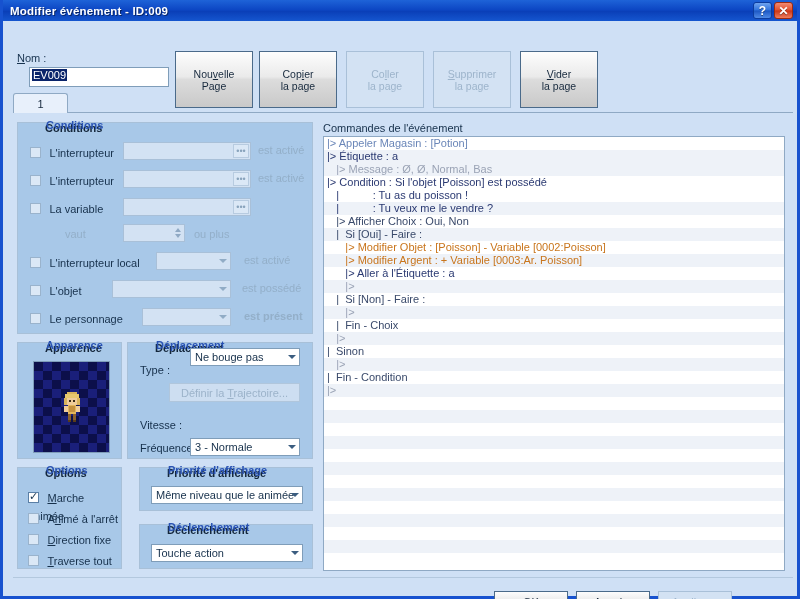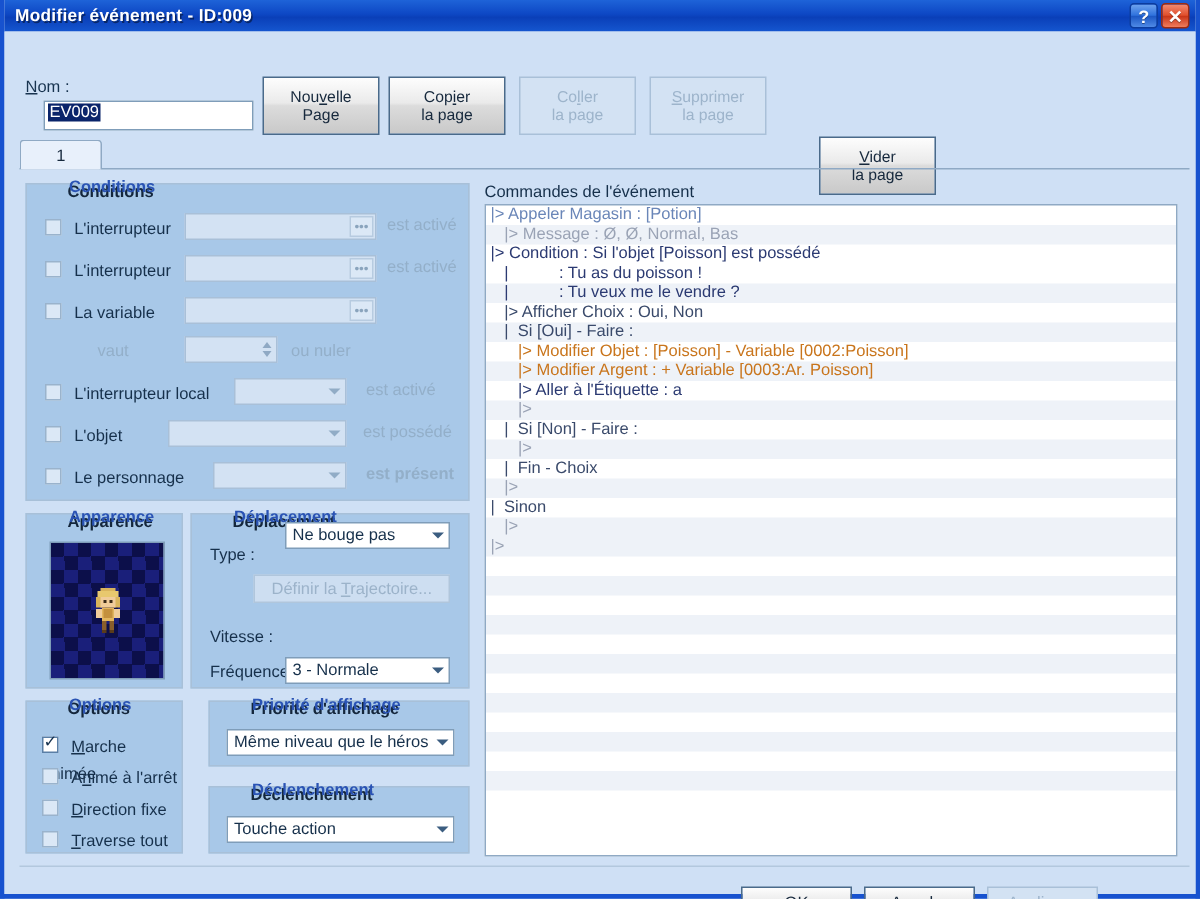--- a/index.html
+++ b/index.html
@@ -84,21 +84,21 @@
     color: #000;
     margin-left: 12px;
   }
   #nameinput .sel {
     background: #0a246a; color: #ffffff;
     padding: 0 1px;
   }
 
   .pagebtn {
     position: absolute; top: 30px;
-    width: 78px; height: 39px;
+    width: 78px; height: 57px;
     border: 1px solid #4a6a8a;
     background: linear-gradient(to bottom, #fdfdfd 0%, #eaeaea 45%, #dcdcdc 50%, #c9c9c9 100%);
     font-size: 10.5px;
     color: #17293d;
     line-height: 12px;
     display: flex; flex-direction: column;
     align-items: center; justify-content: center;
     cursor: pointer;
     text-align: center;
   }
@@ -333,21 +333,21 @@
       <span>la page</span>
     </div>
     <div class="pagebtn disabled" style="left:343px;">
       <span>Co<u>l</u>ler</span>
       <span>la page</span>
     </div>
     <div class="pagebtn disabled" style="left:430px;">
       <span><u>S</u>upprimer</span>
       <span>la page</span>
     </div>
-    <div class="pagebtn" style="left:543px;margin-top:40px;">
+    <div class="pagebtn" style="left:517px;">
       <span><u>V</u>ider</span>
       <span>la page</span>
     </div>
 
     <div id="tabstrip">
       <div id="tabline"></div>
       <div id="tab1">1</div>
     </div>
 
     <div class="group" style="left:14px; top:101px; width:296px; height:212px;">
@@ -380,21 +380,21 @@
       </div>
       <div class="txtfield" style="position:absolute; left:105px; top:75px; width:128px;">
         <span class="ellipsis-btn">•••</span>
       </div>
 
       <div class="lbl dim" style="position:absolute; left:47px; top:105px;">vaut</div>
       <div class="spinner" style="position:absolute; left:105px; top:101px; width:62px;">
         <span class="up"></span>
         <span class="dn"></span>
       </div>
-      <div class="lbl dim" style="position:absolute; left:176px; top:105px;">ou nuler</div>
+      <div class="lbl dim" style="position:absolute; left:176px; top:105px;">ou plus</div>
 
       <div style="position:absolute; left:12px; top:130px;">
         <span class="cb"></span>
         <span class="lbl" style="margin-left:4px;">L'interrupteur local</span>
       </div>
       <div class="combo dim" style="position:absolute; left:138px; top:129px; width:75px;">
         <span class="arrow"></span>
       </div>
       <div class="lbl dim" style="position:absolute; left:226px; top:131px;">est activé</div>
 
@@ -490,55 +490,57 @@
         <span class="lbl" style="margin-left:4px;"><u>T</u>raverse tout</span>
       </div>
     </div>
 
     <div class="group" style="left:136px; top:446px; width:174px; height:44px;">
       <div class="glabel">
         <span class="ghost">Priorité d'affichage</span>
         <span>Priorité d'affichage</span>
       </div>
       <div class="combo enabled" style="position:absolute; left:11px; top:18px; width:152px;">
-        <span>Même niveau que le héros</span>
+        <span>Même niveau que le animée</span>
         <span class="arrow"></span>
       </div>
     </div>
 
     <div class="group" style="left:136px; top:503px; width:174px; height:45px;">
       <div class="glabel">
         <span class="ghost">Déclenchement</span>
         <span>Déclenchement</span>
       </div>
       <div class="combo enabled" style="position:absolute; left:11px; top:19px; width:152px;">
         <span>Touche action</span>
         <span class="arrow"></span>
       </div>
     </div>
 
     <div id="cmdlabel">Commandes de l'événement</div>
     <div id="cmdbox">
         <div class="cmdrow c-blue">|&gt; Appeler Magasin : [Potion]</div>
+        <div class="cmdrow c-navy alt">|&gt; Étiquette : a</div>
         <div class="cmdrow c-grey alt">   |&gt; Message : Ø, Ø, Normal, Bas</div>
         <div class="cmdrow c-navy">|&gt; Condition : Si l'objet [Poisson] est possédé</div>
         <div class="cmdrow c-navy">   |           : Tu as du poisson !</div>
         <div class="cmdrow c-navy alt">   |           : Tu veux me le vendre ?</div>
         <div class="cmdrow c-dark">   |&gt; Afficher Choix : Oui, Non</div>
         <div class="cmdrow c-dark alt">   |  Si [Oui] - Faire :</div>
         <div class="cmdrow c-orange">      |&gt; Modifier Objet : [Poisson] - Variable [0002:Poisson]</div>
         <div class="cmdrow c-orange alt">      |&gt; Modifier Argent : + Variable [0003:Ar. Poisson]</div>
         <div class="cmdrow c-navy">      |&gt; Aller à l'Étiquette : a</div>
         <div class="cmdrow c-grey alt">      |&gt;</div>
         <div class="cmdrow c-dark">   |  Si [Non] - Faire :</div>
         <div class="cmdrow c-grey alt">      |&gt;</div>
         <div class="cmdrow c-dark">   |  Fin - Choix</div>
         <div class="cmdrow c-grey alt">   |&gt;</div>
         <div class="cmdrow c-dark">|  Sinon</div>
         <div class="cmdrow c-grey alt">   |&gt;</div>
+        <div class="cmdrow c-dark">|  Fin - Condition</div>
         <div class="cmdrow c-grey alt">|&gt;</div>
         <div class="cmdrow"> </div>
         <div class="cmdrow alt"> </div>
         <div class="cmdrow"> </div>
         <div class="cmdrow alt"> </div>
         <div class="cmdrow"> </div>
         <div class="cmdrow alt"> </div>
         <div class="cmdrow"> </div>
         <div class="cmdrow alt"> </div>
         <div class="cmdrow"> </div>

